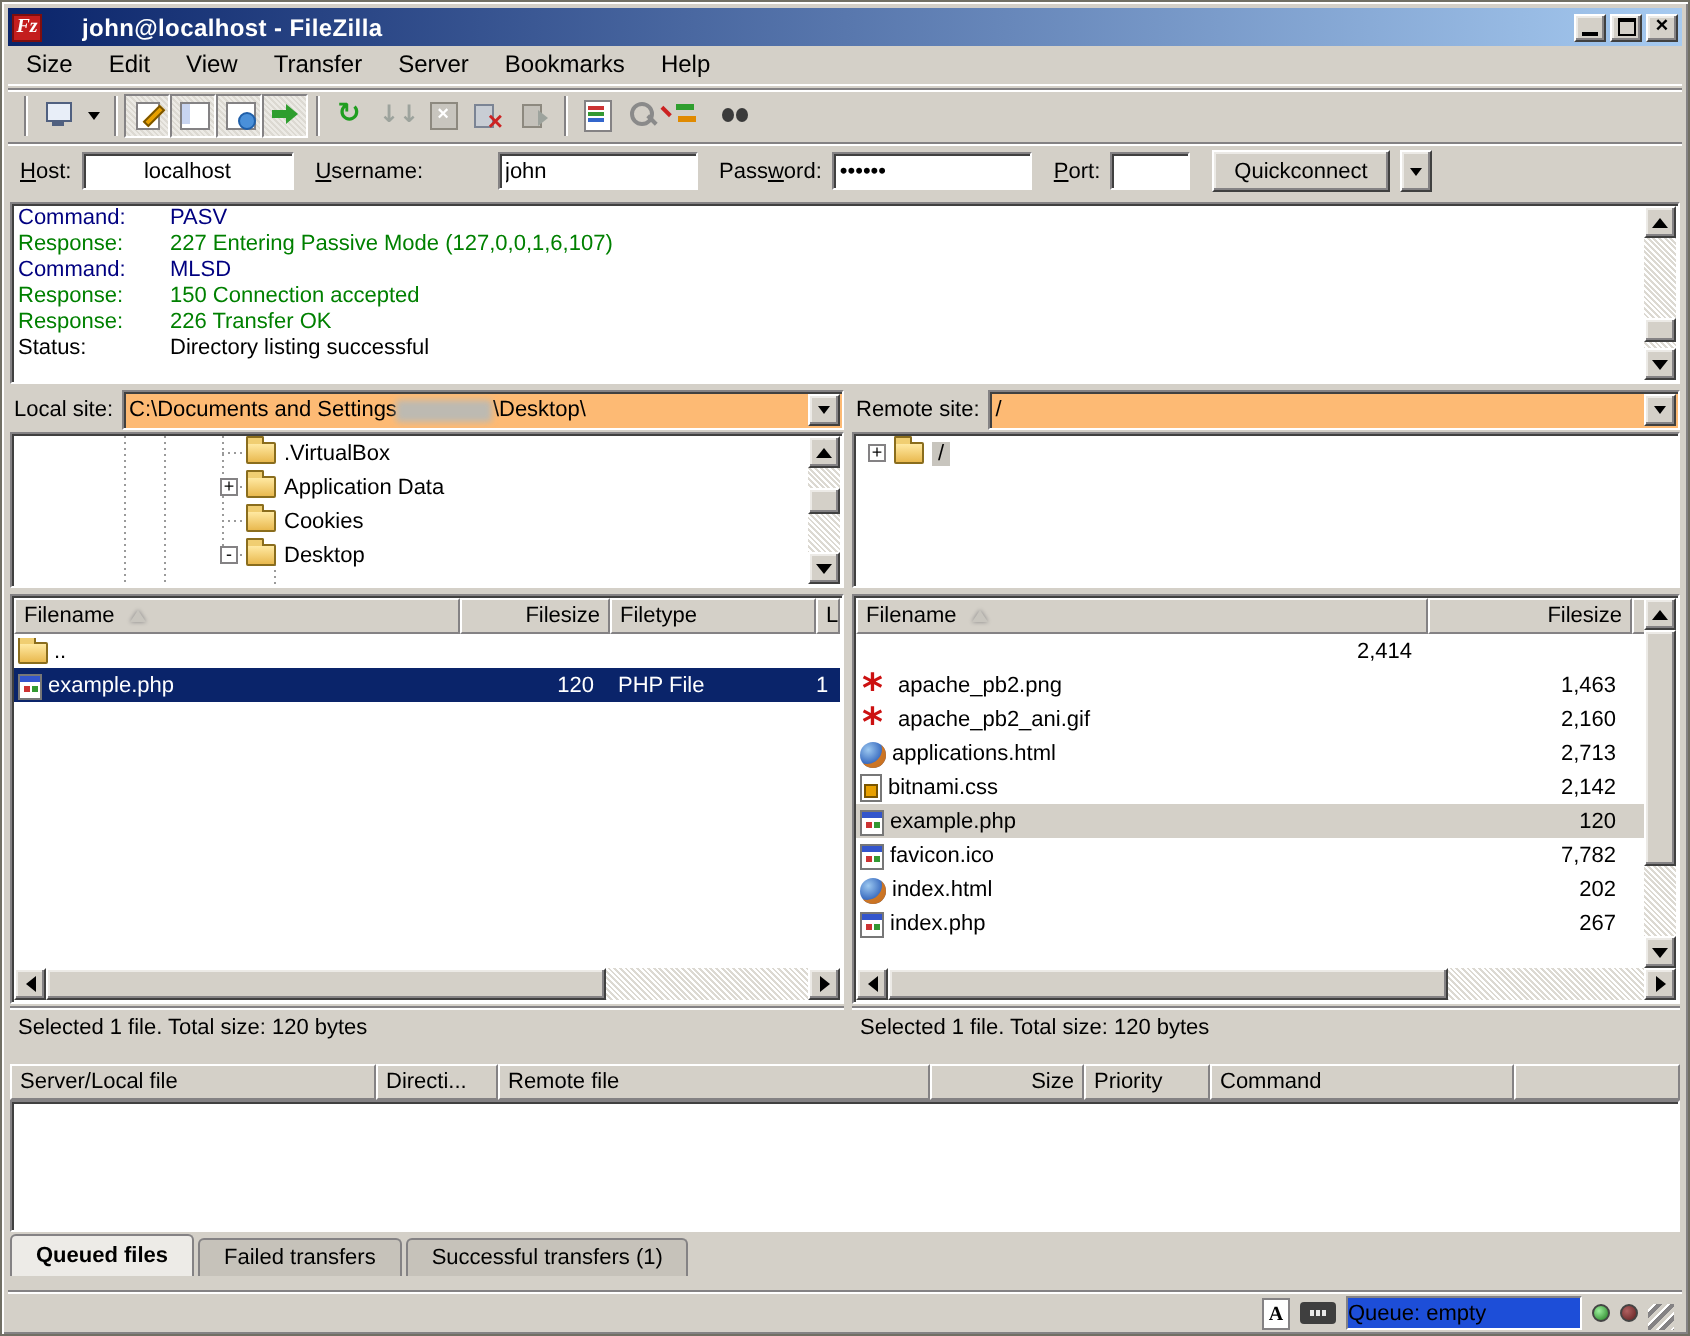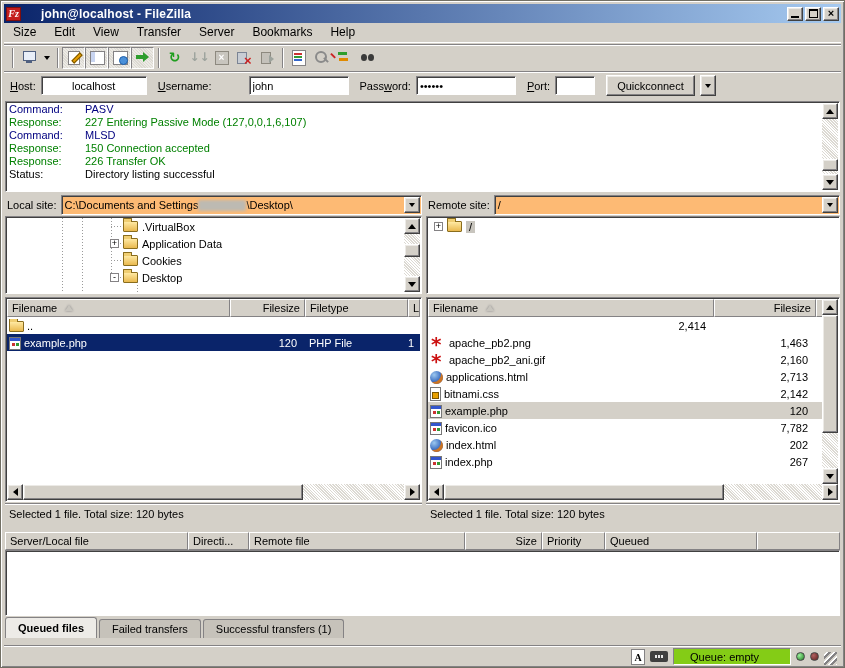--- a/index.html
+++ b/index.html
@@ -150,22 +150,22 @@
   .tab { height:19px; padding:0 12px; display:flex; align-items:center; background:#C6C2BA;
          border:1px solid #848284; border-bottom:none; border-radius:3px 3px 0 0; }
   .tab.active { height:21px; background:#EDEBE7; font-weight:bold; }
   
   .statusbar { position:absolute; left:3px; right:3px; top:644px; height:21px; border-top:1px solid #848284;
                box-shadow:0 1px 0 #fff inset; display:flex; align-items:center; justify-content:flex-end; gap:5px; padding:1px 4px 0 4px; }
   .dticon { width:14px; height:16px; background:#fff; border:1px solid #848284; font:bold 10px/15px "Liberation Serif",serif;
             text-align:center; }
   .speedicon { width:18px; height:11px; background:#3F3F3F; border-radius:2px; display:flex; align-items:center; justify-content:center; gap:1px; }
   .speedicon i { width:2px; height:3px; background:#E8E8E8; }
-  .queuebox { width:118px; height:17px; border:1px solid; border-color:#848284 #FFFFFF #FFFFFF #848284; background:#84cc16;
-              display:flex; align-items:center; padding-left:16px; }
+  .queuebox { width:118px; height:17px; border:1px solid; border-color:#848284 #FFFFFF #FFFFFF #848284; background:#1d4ed8;
+              display:flex; align-items:center; padding-left:0; }
   .led { width:9px; height:9px; border-radius:50%; border:1px solid #444; }
   .led.green { background:radial-gradient(circle at 35% 35%, #9CF09C, #1E7A1E); }
   .led.red { background:radial-gradient(circle at 35% 35%, #B06060, #5E1F1F); }
   .grip { width:13px; height:13px; align-self:flex-end; margin-bottom:1px;
           background:repeating-linear-gradient(135deg, transparent 0 2px, #FFFFFF 2px 3px, #848284 3px 5px); }
 </style>
 </head>
 <body>
 
 <div class="window">
@@ -540,21 +540,21 @@
     <span class="colhdr">
         <span>Remote file</span>
       </span>
     <span class="colhdr" style="justify-content:flex-end">
         <span>Size</span>
       </span>
     <span class="colhdr">
         <span>Priority</span>
       </span>
     <span class="colhdr">
-        <span>Queued</span>
+        <span>Command</span>
       </span>
     <span class="colhdr"></span>
   </div>
   <div class="qlist sunken"></div>
 
   <div class="tabs">
     <span class="tab active">
         <span>Queued files</span>
       </span>
     <span class="tab">

